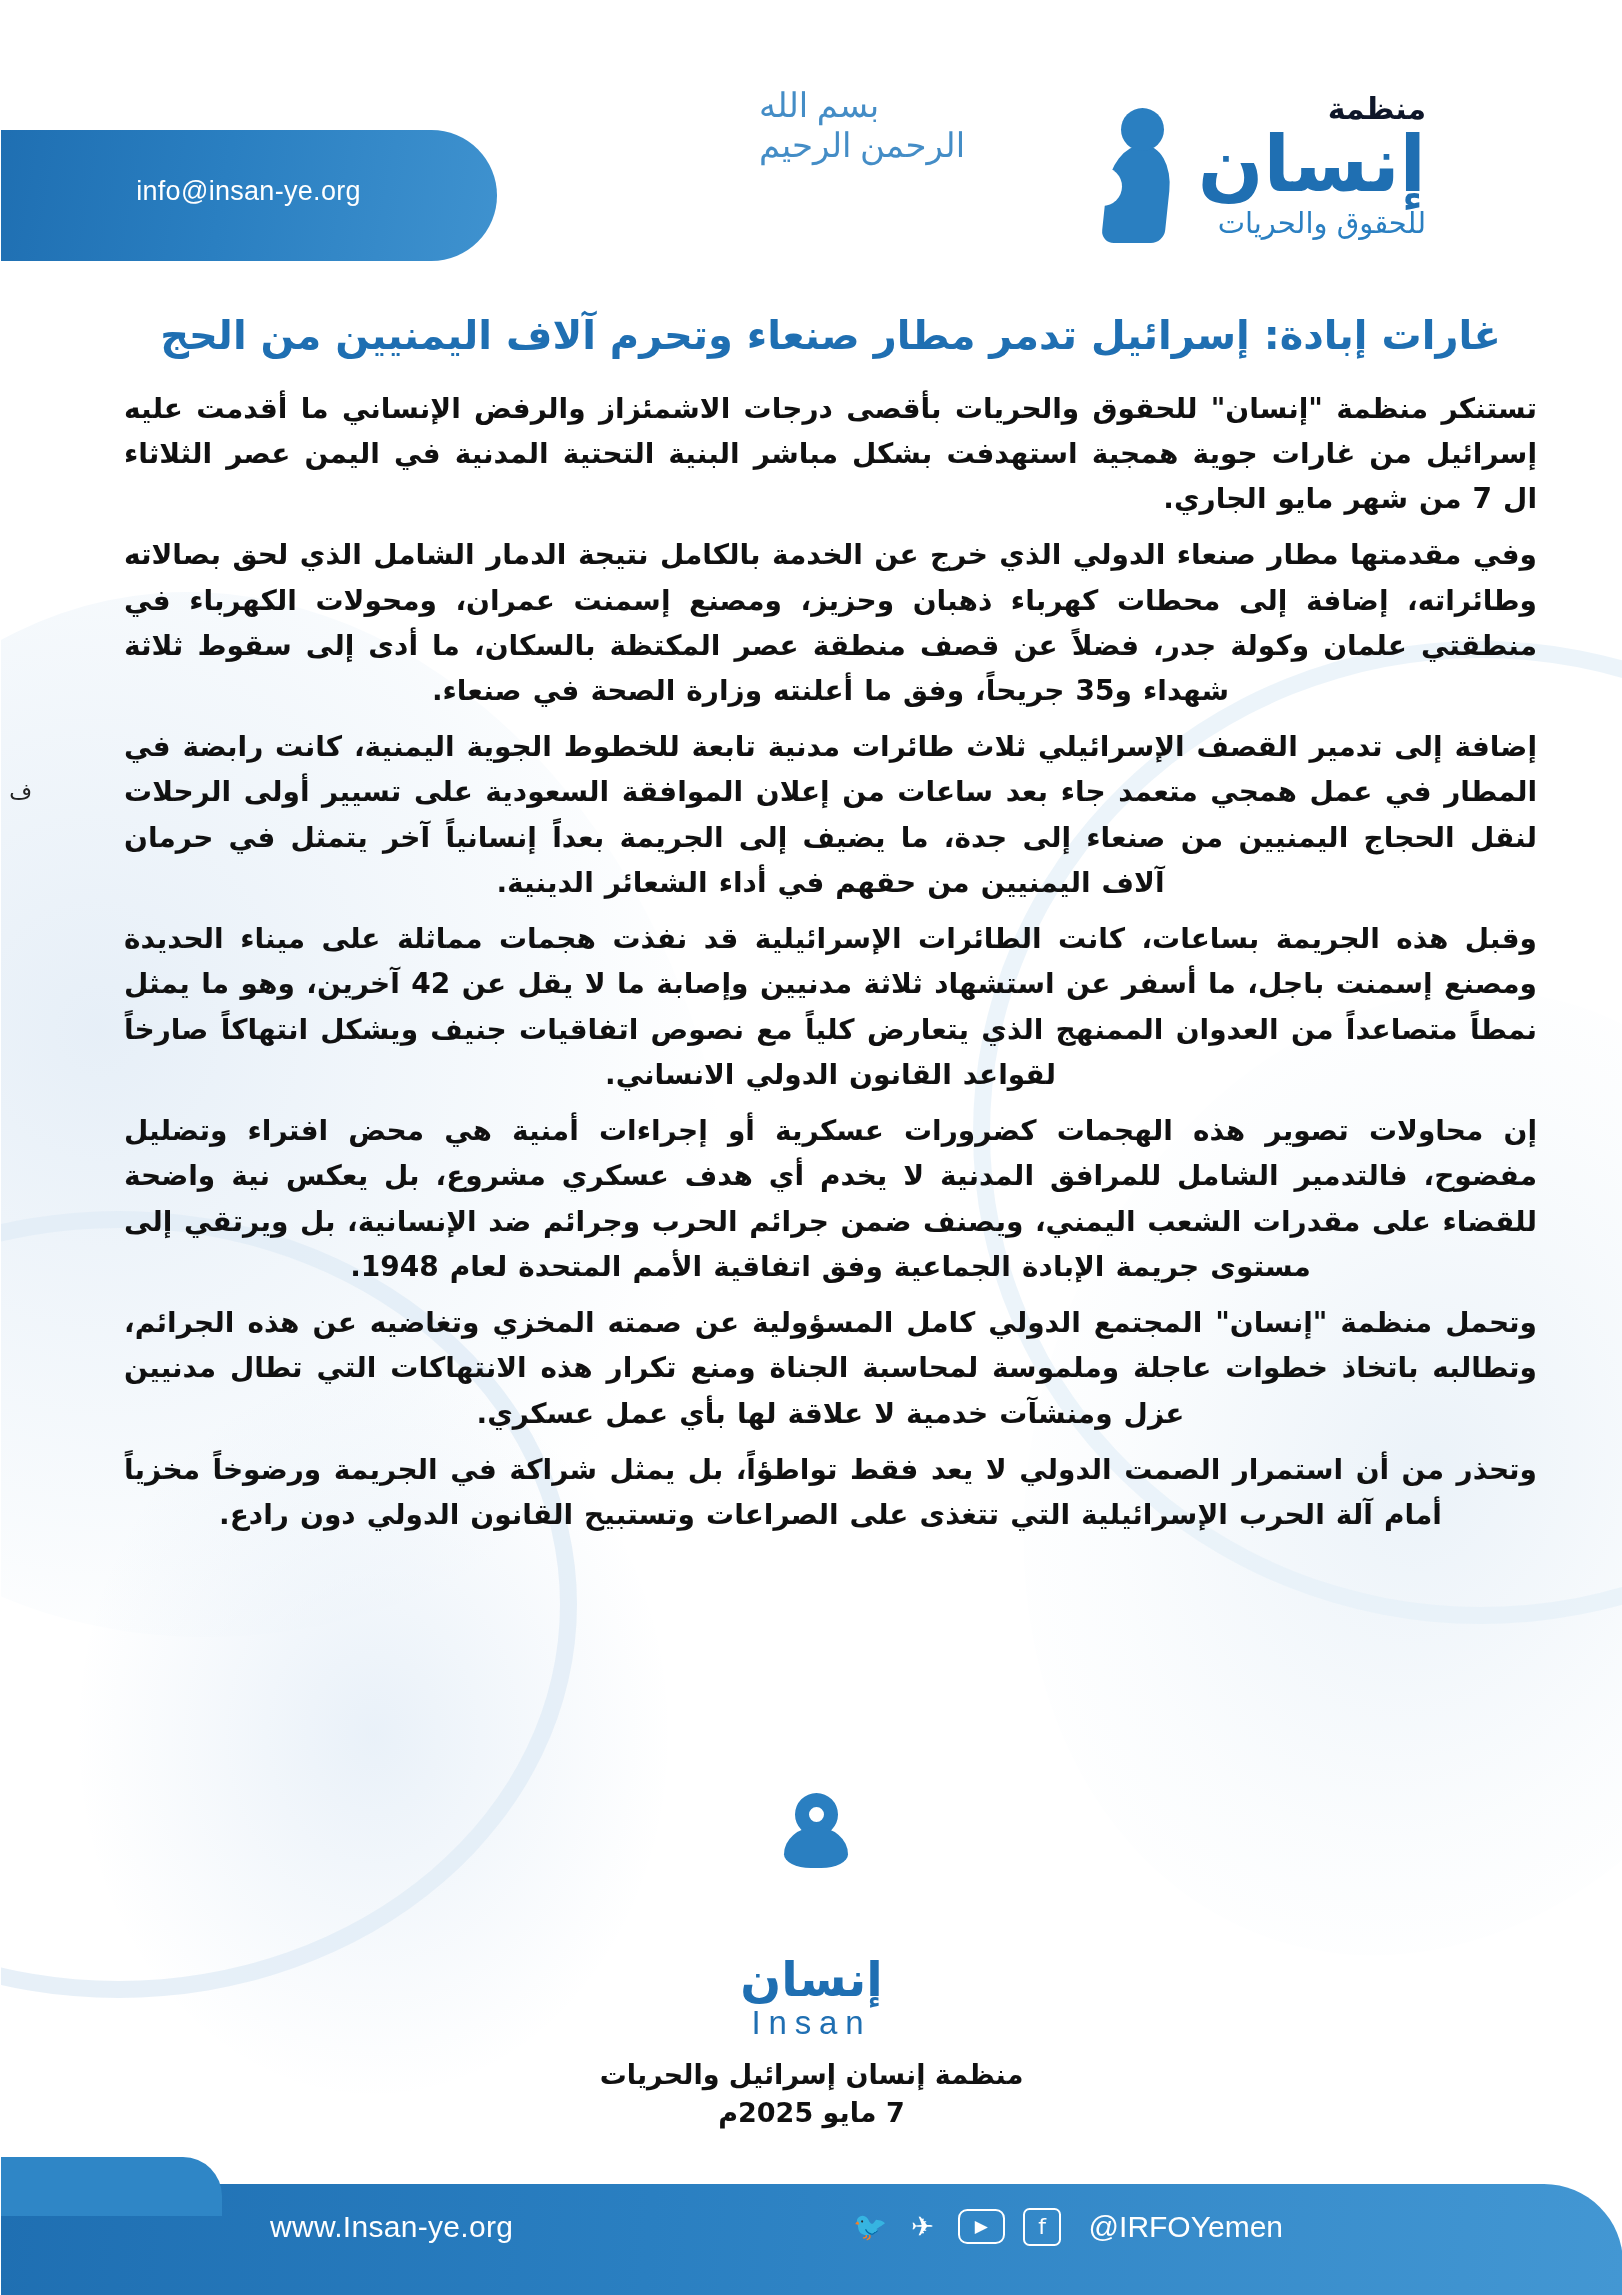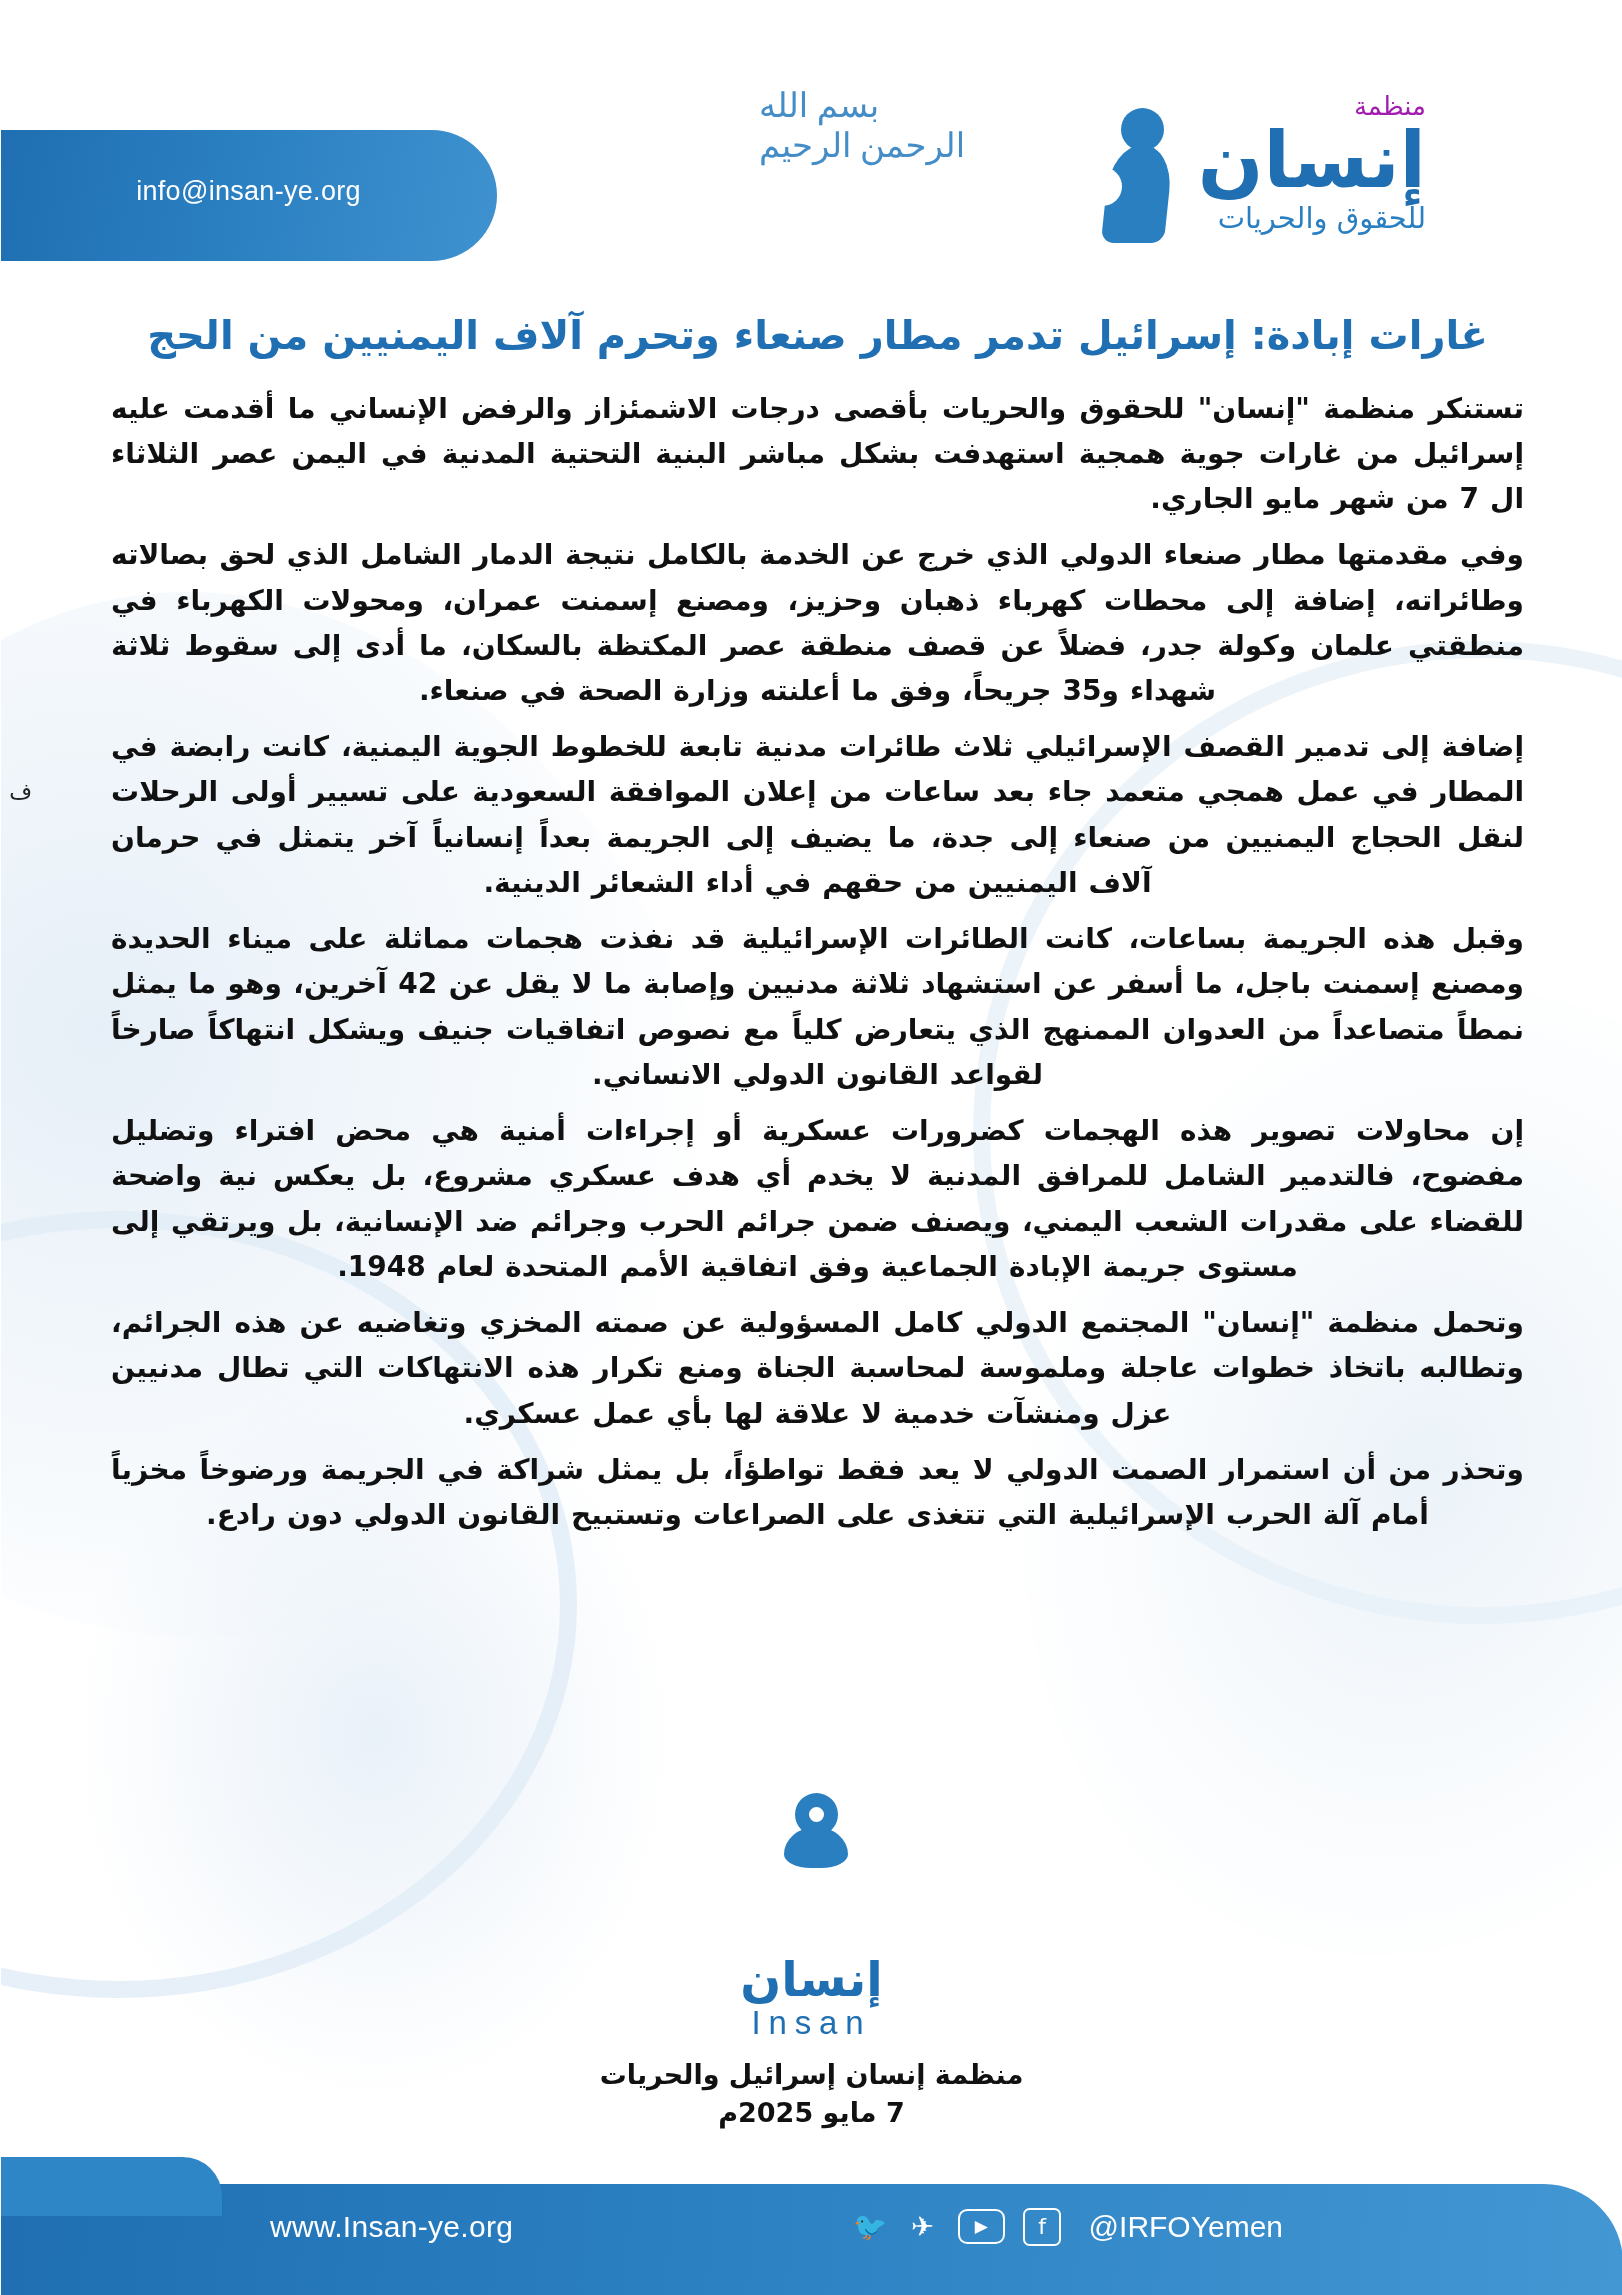--- a/index.html
+++ b/index.html
@@ -112,24 +112,24 @@
     direction: rtl;
   }
   .logo-text-wrap {
     position: absolute;
     right: 118px;
     top: 0;
     text-align: right;
     width: 327px;
   }
   .logo-top {
-    color: #a21caf;
-    font-size: 26px;
+    color: #0f172a;
+    font-size: 30px;
     line-height: 1.1;
-    font-weight: normal;
+    font-weight: bold;
   }
   .logo-big {
     color: #1f6fb2;
     font-size: 77px;
     font-weight: bold;
     line-height: 1.05;
     letter-spacing: -1.3px;
   }
   .logo-sub {
     color: #2a7fc1;
@@ -170,21 +170,21 @@
     width: 39px;
     height: 39px;
     border-radius: 50%;
     background: #ffffff;
   }
 
   
   .content {
     position: absolute;
     top: 308px;
-    left: 111px;
+    left: 124px;
     width: 1413px;
     z-index: 2;
     direction: rtl;
   }
   .title {
     color: #1f6fb2;
     font-size: 40px;
     font-weight: bold;
     text-align: center;
     line-height: 1.35;

